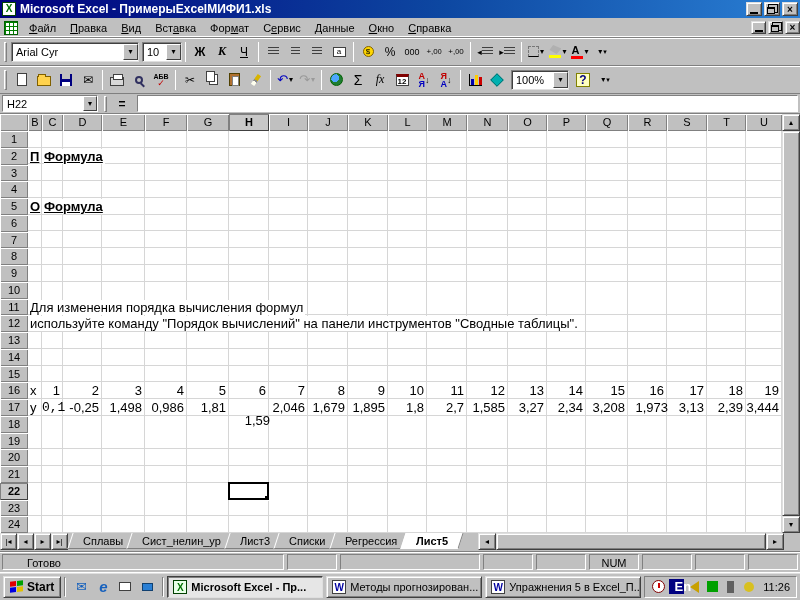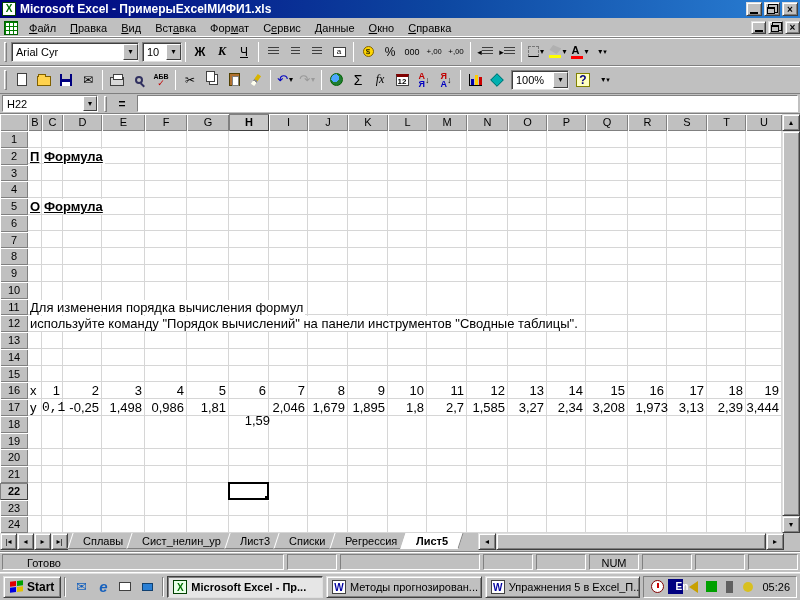--- a/index.html
+++ b/index.html
@@ -130,21 +130,21 @@
   .qlaunch { display:flex; align-items:center; gap:4px; padding:0 3px; }
   .qicon { width:18px; height:18px; display:flex; align-items:center; justify-content:center; font-size:13px; }
   .ie-e { color:#1560bd; font-weight:bold; font-style:italic; font-size:15px; }
   .taskbtn { height:22px; flex:1; max-width:158px; display:flex; align-items:center; gap:4px; padding:0 5px; font-size:11px; white-space:nowrap; overflow:hidden; }
   .taskbtn.active { background:#e6e6e6; border-color:#404040 #dfdfdf #dfdfdf #404040; box-shadow:inset 1px 1px 0 #808080; font-weight:bold; }
   .wicon { width:14px; height:14px; flex:none; background:#fff; border:1px solid #404040; font-size:10px; font-weight:bold; text-align:center; line-height:13px; }
   .wicon.xl { color:#007000; border-color:#004000; background:#e8ffe8; }
   .wicon.wd { color:#0000a0; }
   .tray { height:22px; display:flex; align-items:center; gap:3px; padding:0 6px; border:1px solid; border-color:#808080 #fff #fff #808080; margin-left:auto; }
   .ticon { width:15px; height:15px; font-size:11px; display:flex; align-items:center; justify-content:center; }
-  .t-en { background:#000080; color:#fff; font-size:10px; font-weight:bold;padding-left:12px; }
+  .t-en { background:#000080; color:#fff; font-size:13px; font-weight:bold;padding-left:12px; }
   .t-clock { background:#fff; border:1px solid #800000; border-radius:50%; width:13px; height:13px; position:relative; }
   .t-clock::after{content:""; position:absolute; left:5px; top:2px; width:2px; height:5px; background:#c00;}
   .t-vol { width:0; height:0; border:6px solid transparent; border-right:9px solid #c8a000; border-left:none; }
   .t-net { background:#00a000; } .t-pwr { background:#606060; } .t-key { background:#d8c020; }
   .traytime { font-size:11px; margin-left:4px; }
 </style>
 </head>
 <body>
 
 <div id="app">
@@ -577,17 +577,17 @@
         </div>
       <div class="ticon">
           <div class="t-net" style="width:11px;height:11px;"></div>
         </div>
       <div class="ticon">
           <div class="t-pwr" style="width:7px;height:12px;"></div>
         </div>
       <div class="ticon">
           <div class="t-key" style="width:10px;height:10px;border-radius:50%;"></div>
         </div>
-      <span class="traytime">05:26</span>
+      <span class="traytime">11:26</span>
     </div>
   </div>
 
 </div>
 
 </body></html>

